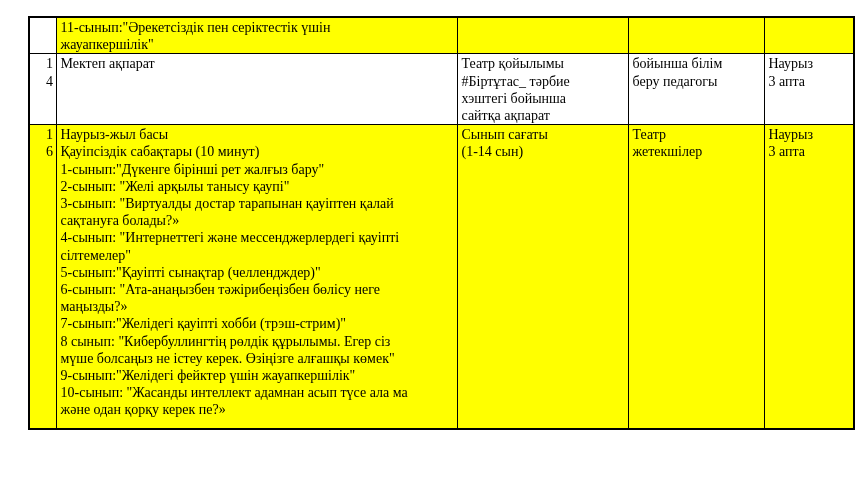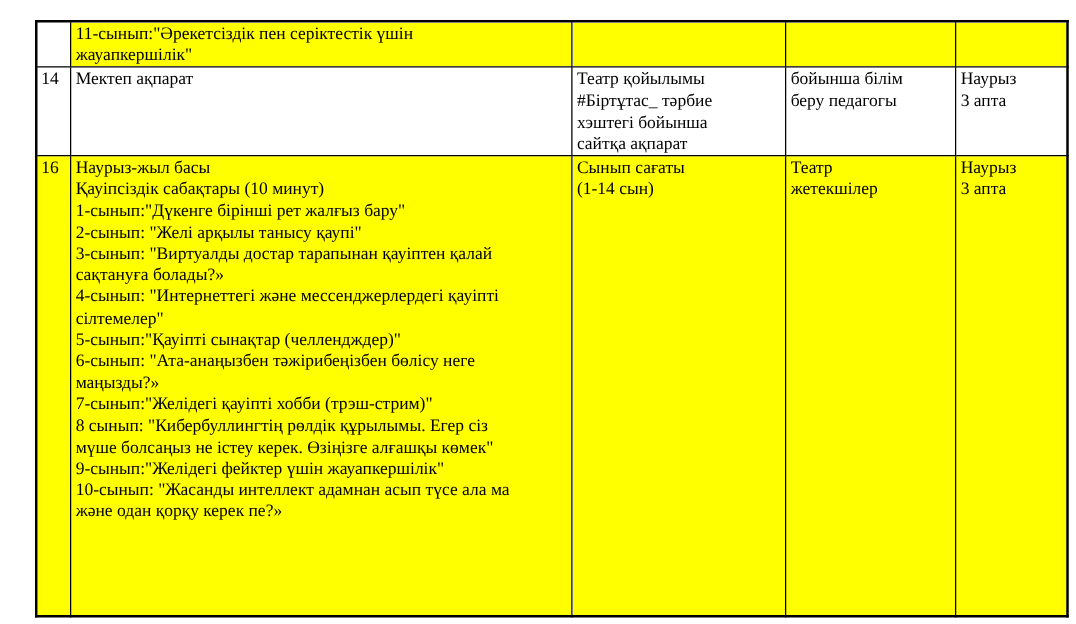--- a/index.html
+++ b/index.html
@@ -32,21 +32,21 @@
     line-height: 17.2px;
     color: #000000;
     white-space: pre-wrap;
     overflow: hidden;
     word-wrap: break-word;
   }
   table.doc-table td.hl {
     background: #ffff00;
   }
   table.doc-table td.num-cell {
-    padding-left: 3px;
+    padding-left: 16px;
   }
 </style>
 </head>
 <body>
 
 <div class="page">
   <table class="doc-table">
     <colgroup>
       <col style="width:27px">
       <col style="width:401px">
@@ -68,21 +68,21 @@
         <td>Мектеп ақпарат</td>
         <td>Театр қойылымы
 #Біртұтас_ тәрбие
 хэштегі бойынша
 сайтқа ақпарат</td>
         <td>бойынша білім
 беру педагогы</td>
         <td>Наурыз
 3 апта</td>
       </tr>
-      <tr style="height:368px">
+      <tr style="height:304px">
         <td class="hl num-cell">16</td>
         <td class="hl">Наурыз-жыл басы
 Қауіпсіздік сабақтары (10 минут)
 1-сынып:"Дүкенге бірінші рет жалғыз бару"
 2-сынып: "Желі арқылы танысу қаупі"
 3-сынып: "Виртуалды достар тарапынан қауіптен қалай
 сақтануға болады?»
 4-сынып: "Интернеттегі және мессенджерлердегі қауіпті
 сілтемелер"
 5-сынып:"Қауіпті сынақтар (челлендждер)"

